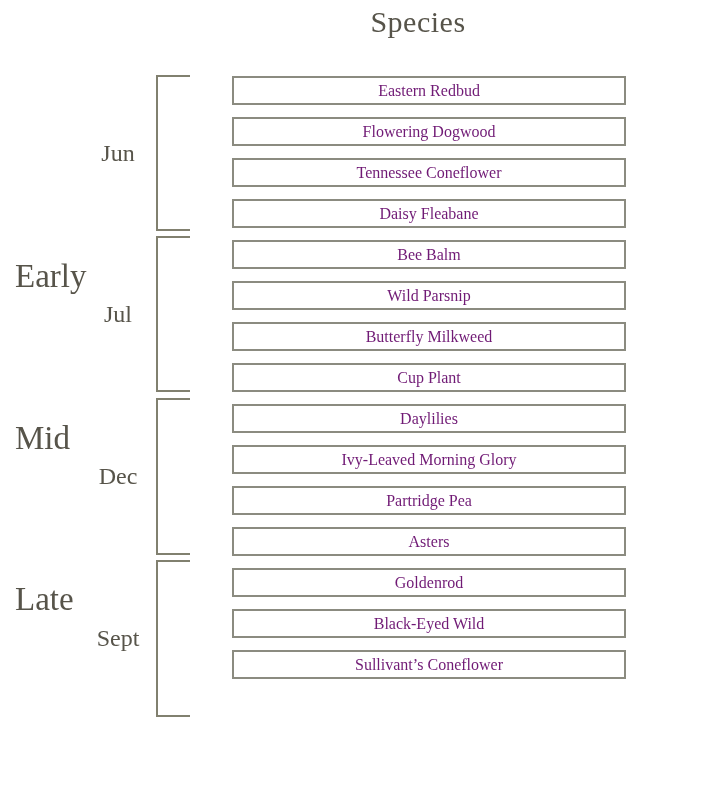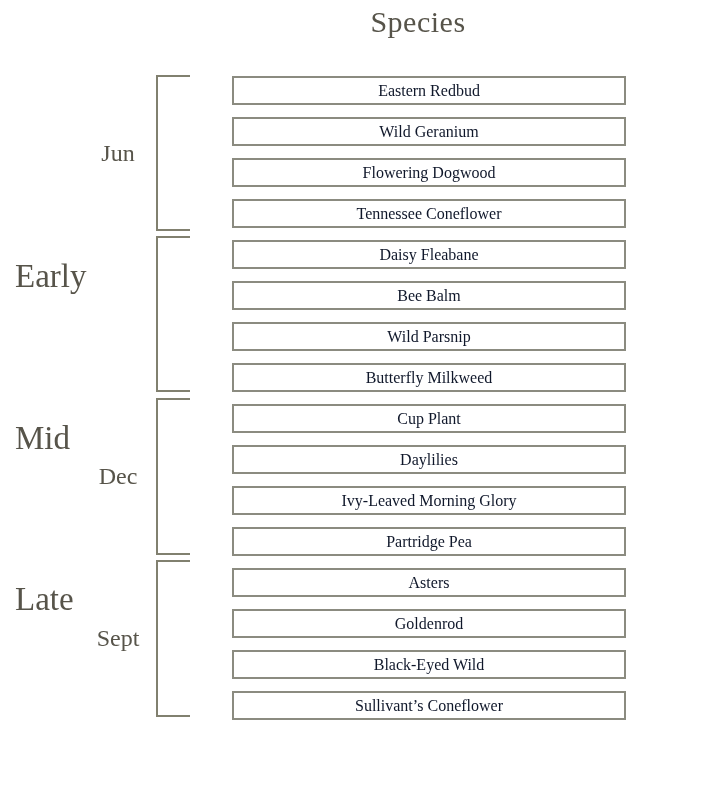--- a/index.html
+++ b/index.html
@@ -40,21 +40,21 @@
   }
   .species-box {
     box-sizing: border-box;
     height: 29px;
     border: 2px solid #8B8B80;
     background: #ffffff;
     display: flex;
     align-items: center;
     justify-content: center;
     font-size: 16px;
-    color: #0f172a;
+    color: #701a75;
   }
 
   
   .bracket {
     position: absolute;
     left: 156px;
     width: 34px;
     box-sizing: border-box;
     border: 2px solid #81806F;
     border-right: none;
@@ -98,31 +98,31 @@
 
 <div class="canvas">
 
   <div class="title">Species</div>
 
   <div class="period-label p0">Early</div>
   <div class="period-label p1">Mid</div>
   <div class="period-label p2">Late</div>
 
   <div class="month-label g0">Jun</div>
+  <div class="month-label g1">Jul</div>
   <div class="month-label g2">Dec</div>
   <div class="month-label g3">Sept</div>
 
   <div class="bracket g0"></div>
   <div class="bracket g1"></div>
   <div class="bracket g2"></div>
   <div class="bracket g3"></div>
 
   <div class="species-col">
     <div class="species-box">Eastern Redbud</div>
-    <div class="species-box">Wild Geranium</div>
     <div class="species-box">Flowering Dogwood</div>
     <div class="species-box">Tennessee Coneflower</div>
     <div class="species-box">Daisy Fleabane</div>
     <div class="species-box">Bee Balm</div>
     <div class="species-box">Wild Parsnip</div>
     <div class="species-box">Butterfly Milkweed</div>
     <div class="species-box">Cup Plant</div>
     <div class="species-box">Daylilies</div>
     <div class="species-box">Ivy-Leaved Morning Glory</div>
     <div class="species-box">Partridge Pea</div>

